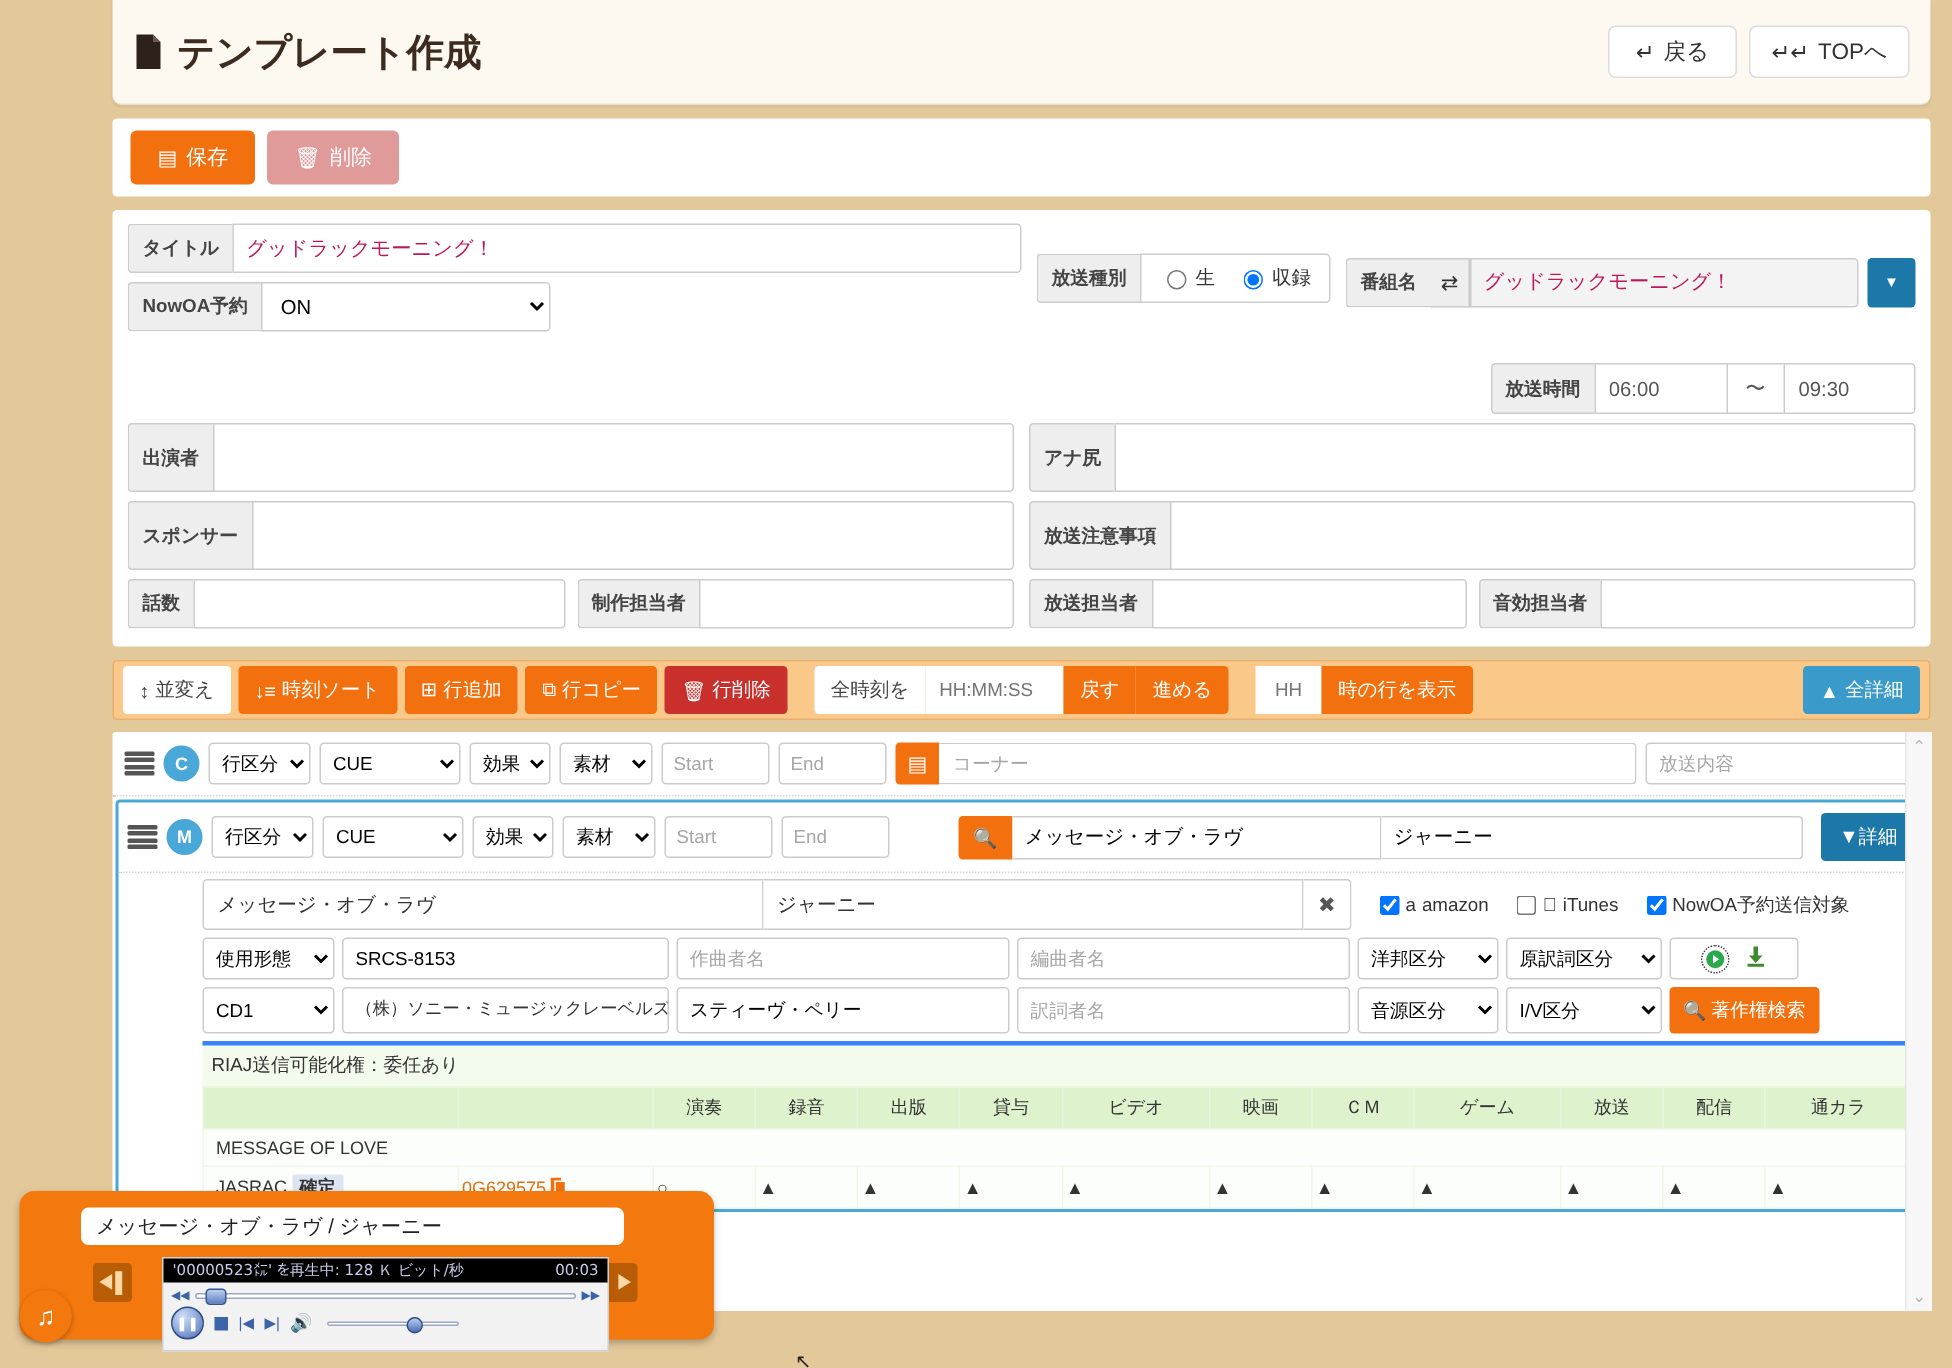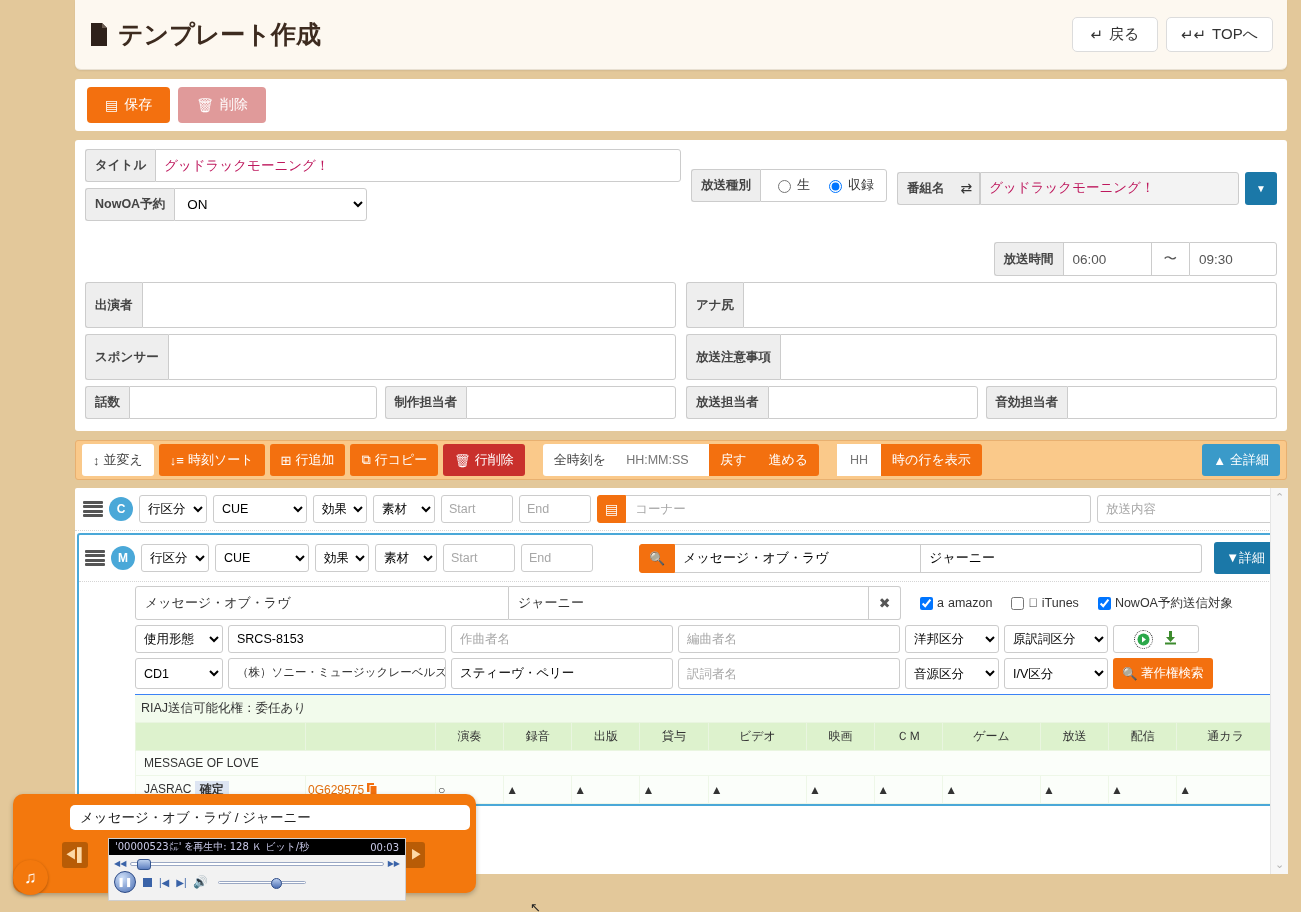--- a/index.html
+++ b/index.html
@@ -352,21 +352,21 @@
   .copy-btn {
     background: #f3700f; color: #fff; border: none; border-radius: 3px;
     padding: 7px 8px; font-size: 12.5px; cursor: pointer; font-family: inherit;
     display: flex; align-items: center; gap: 3px; width: 100px; justify-content: center;
   }
 
   
   .rights {
     background: #f2fbec;
     margin: 4px 8px 0 56px;
-    border-top: 1px solid #3b82f6;
+    border-top: 3px solid #3b82f6;
   }
   .riaj { padding: 5px 6px; font-size: 12.5px; color: #333; }
   table.rt { width: 100%; border-collapse: collapse; font-size: 12px; }
   table.rt th {
     background: #ddf2cd; font-weight: normal; padding: 5px 2px;
     border: 1px solid #e9f5e0; text-align: center; color: #333;
   }
   table.rt td {
     padding: 5px 2px; border: 1px solid #eef7e8; 
     background: #fbfefa;
@@ -391,22 +391,22 @@
   
   .player {
     position: absolute;
     left: 13px; top: 794px;
     width: 463px; height: 99px;
     background: #f3780d;
     border-radius: 10px;
     box-shadow: 0 2px 5px rgba(0,0,0,.25);
   }
   .player-title {
-    position: absolute; left: 57px; top: 11px;
-    width: 400px; height: 25px;
+    position: absolute; left: 41px; top: 11px;
+    width: 362px; height: 25px;
     background: #fff; border-radius: 5px;
     display: flex; align-items: center;
     padding: 0 10px; font-size: 13.5px; color: #222;
   }
   .nav-sq {
     position: absolute; top: 48px;
     width: 26px; height: 26px;
     background: #b85c06; color: #fdd9a6;
     border: none; border-radius: 3px;
     display: flex; align-items: center; justify-content: center;

